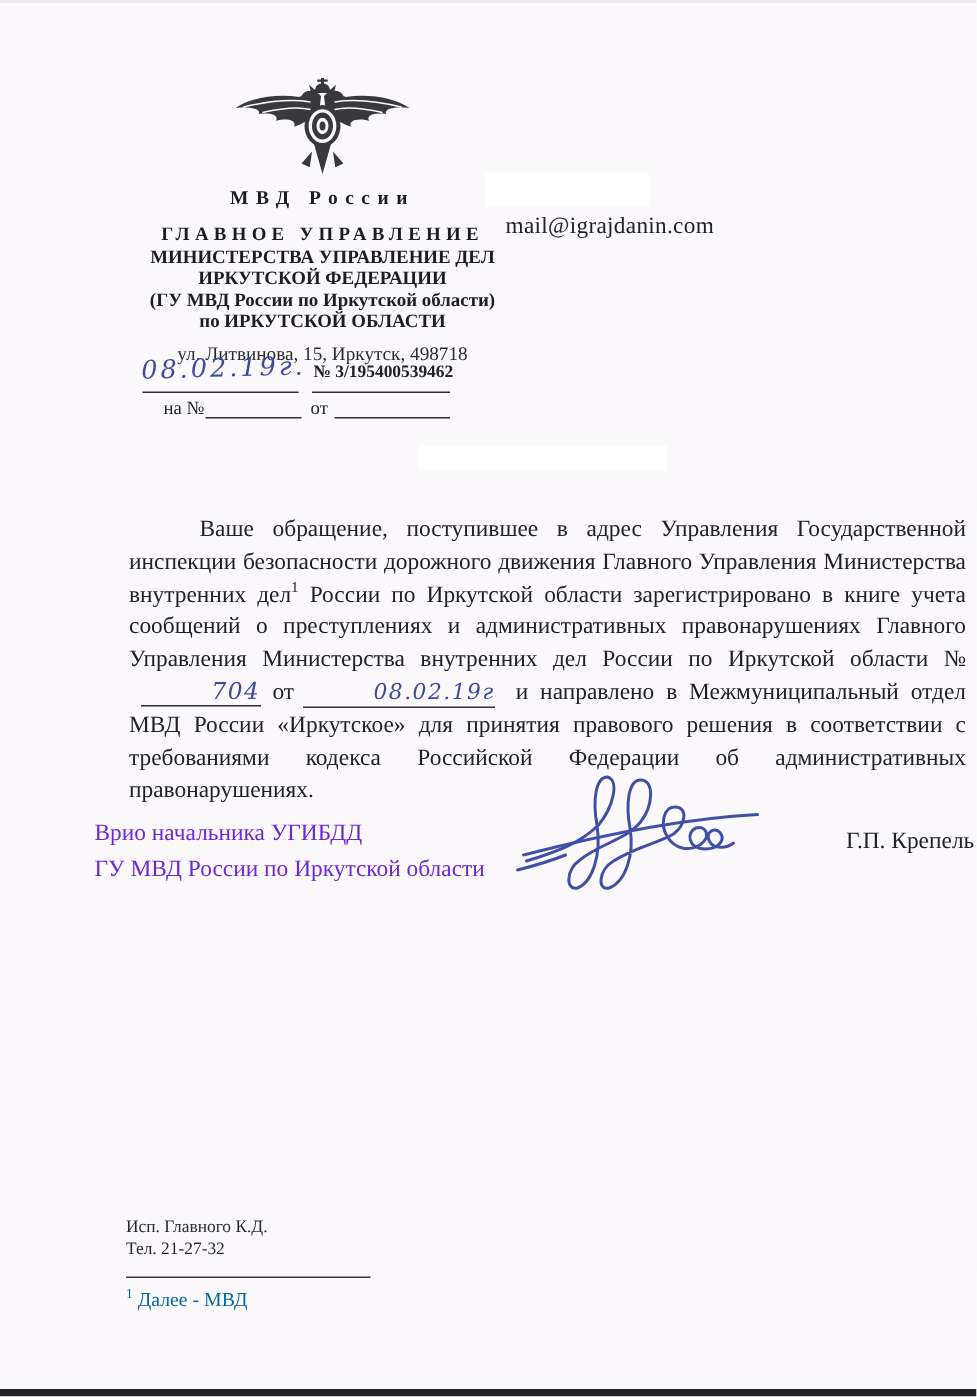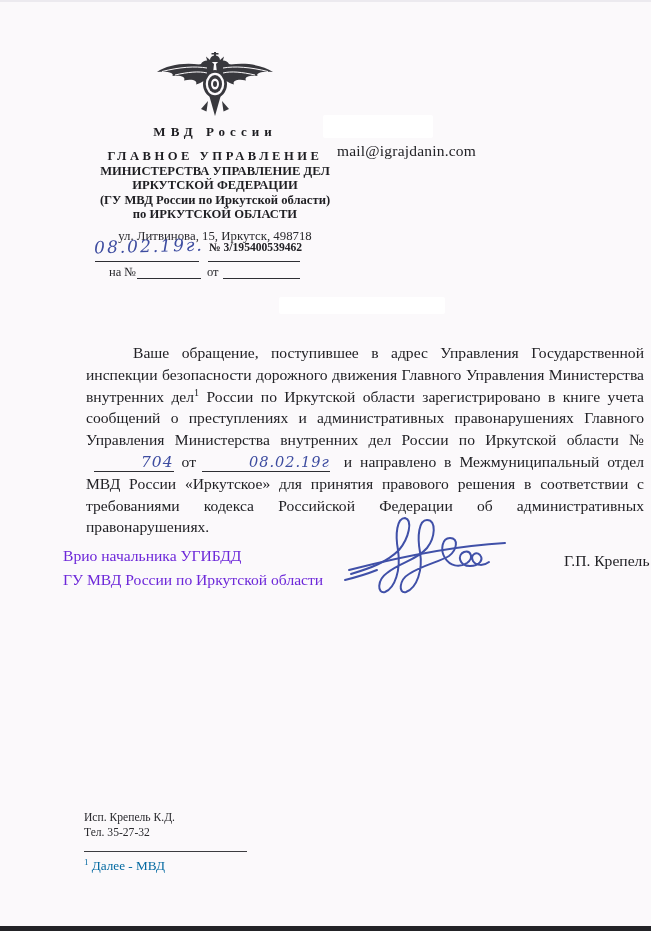--- a/index.html
+++ b/index.html
@@ -143,20 +143,20 @@
     <g fill="none" stroke="#4050a8" stroke-width="2" stroke-linecap="round">
       <path d="M8 66 C 28 60, 44 54, 56 42 C 66 30, 70 12, 62 10 C 54 10, 52 26, 55 42 C 58 62, 52 80, 42 84 C 34 86, 34 72, 44 65 C 58 54, 74 52, 84 40 C 92 30, 94 12, 84 12 C 76 12, 74 28, 77 44 C 80 62, 74 80, 63 84 C 55 86, 56 72, 66 66 C 80 57, 96 54, 106 48 C 114 42, 116 30, 107 30 C 99 30, 97 42, 102 50 C 107 58, 116 60, 124 55 C 131 50, 128 42, 121 44 C 114 47, 116 58, 127 58 C 136 58, 141 52, 137 47 C 133 43, 127 47, 130 53 C 133 58, 141 58, 146 54"></path>
       <path d="M6 62 C 45 52, 105 38, 162 35"></path>
       <path d="M2 72 C 14 69, 24 66, 34 62"></path>
     </g>
   </svg>
 
   <div class="sig-name">Г.П. Крепель</div>
 
   <div class="footer">
-    <div>Исп. Крепель К.Д.</div>
-    <div>Тел. 35-27-32</div>
+    <div>Исп. Главного К.Д.</div>
+    <div>Тел. 21-27-32</div>
   </div>
   <div class="rule footnote-rule"></div>
   <div class="footnote"><sup>1</sup><span> Далее - МВД</span></div>
 
   <div class="bottom-edge"></div>
 </div>
 
 </body></html>

